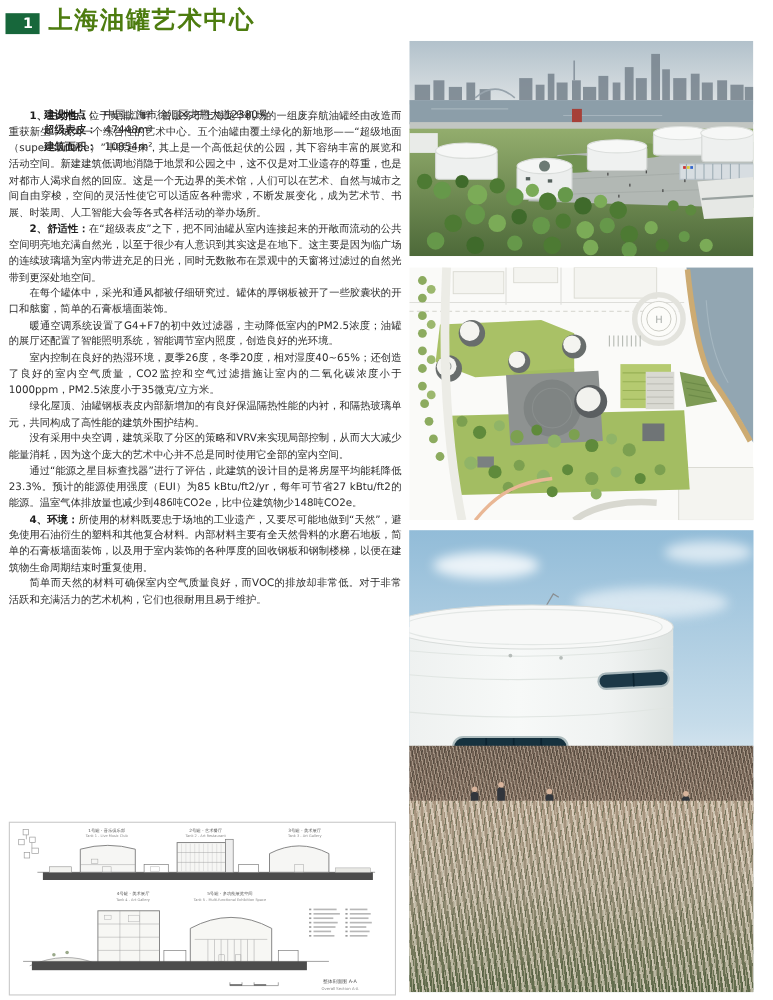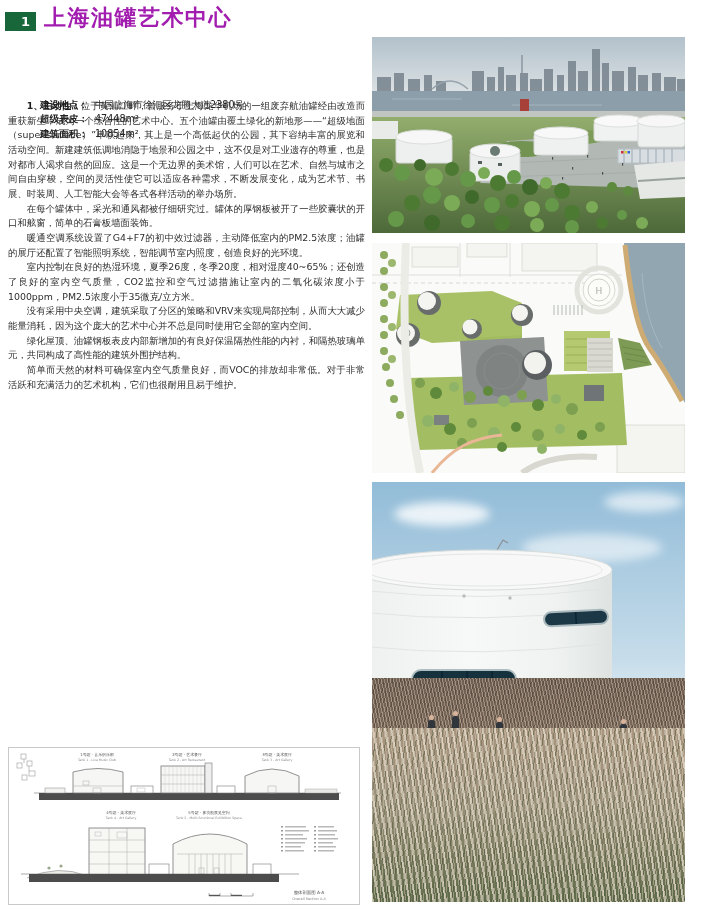--- a/index.html
+++ b/index.html
@@ -3,21 +3,21 @@
 <meta charset="utf-8">
 <style>
   html,body{margin:0;padding:0;background:#fff;}
   .page{position:relative;width:703px;height:909px;background:#fff;overflow:hidden;
         font-family:"DejaVu Sans","Liberation Sans",sans-serif;color:#2e2e2e;}
   
   .hdr-num{position:absolute;left:5px;top:12px;width:31px;height:19px;background:#17673b;
            color:#fff;font-size:13px;line-height:19px;text-align:right;padding-right:6px;
            box-sizing:border-box;font-weight:bold;}
   .page-title{position:absolute;left:44px;top:3px;margin:0;font-size:22px;font-weight:bold;
-              color:#a21caf;letter-spacing:1.5px;}
+              color:#4d7c0f;letter-spacing:1.5px;}
   
   .info{position:absolute;left:40px;top:54px;font-size:9.6px;line-height:14.4px;margin-top:44px;}
   .info-label{font-weight:bold;color:#222;margin-right:7px;}
   .info-value{color:#222;}
   
   .article{position:absolute;left:8px;top:99px;width:357px;font-size:9.4px;line-height:14.67px;
            text-align:justify;color:#2d2d2d;}
   .article p{margin:0;text-indent:2em;}
   .article b{font-weight:bold;color:#1d1d1d;}
   
@@ -68,25 +68,28 @@
   <h1 class="page-title">上海油罐艺术中心</h1>
 
   <div class="info">
     <div><span class="info-label">建设地点：</span><span class="info-value">中国上海市徐汇区龙腾大道2380号</span></div>
     <div><span class="info-label">超级表皮：</span><span class="info-value">47448m²</span></div>
     <div><span class="info-label">建筑面积：</span><span class="info-value">10854m²</span></div>
   </div>
 
   <div class="article">
     <p><b>1、主动性：</b><span>位于黄浦江畔，曾服务于上海龙华机场的一组废弃航油罐经由改造而重获新生，成为一个综合性的艺术中心。五个油罐由覆土绿化的新地形——“超级地面（super-surface）”串联起来，其上是一个高低起伏的公园，其下容纳丰富的展览和活动空间。新建建筑低调地消隐于地景和公园之中，这不仅是对工业遗存的尊重，也是对都市人渴求自然的回应。这是一个无边界的美术馆，人们可以在艺术、自然与城市之间自由穿梭，空间的灵活性使它可以适应各种需求，不断发展变化，成为艺术节、书展、时装周、人工智能大会等各式各样活动的举办场所。</span></p>
+    <p><b>2、舒适性：</b><span>在“超级表皮”之下，把不同油罐从室内连接起来的开敞而流动的公共空间明亮地充满自然光，以至于很少有人意识到其实这是在地下。这主要是因为临广场的连续玻璃墙为室内带进充足的日光，同时无数散布在景观中的天窗将过滤过的自然光带到更深处地空间。</span></p>
     <p><b></b><span>在每个罐体中，采光和通风都被仔细研究过。罐体的厚钢板被开了一些胶囊状的开口和舷窗，简单的石膏板墙面装饰。</span></p>
     <p><b></b><span>暖通空调系统设置了G4+F7的初中效过滤器，主动降低室内的PM2.5浓度；油罐的展厅还配置了智能照明系统，智能调节室内照度，创造良好的光环境。</span></p>
     <p><b></b><span>室内控制在良好的热湿环境，夏季26度，冬季20度，相对湿度40~65%；还创造了良好的室内空气质量，CO2监控和空气过滤措施让室内的二氧化碳浓度小于1000ppm，PM2.5浓度小于35微克/立方米。</span></p>
+    <p><b></b><span>绿化屋顶、油罐钢板表皮内部新增加的有良好保温隔热性能的内衬，和隔热玻璃单元，共同构成了高性能的建筑外围护结构。</span></p>
     <p><b></b><span>没有采用中央空调，建筑采取了分区的策略和VRV来实现局部控制，从而大大减少能量消耗，因为这个庞大的艺术中心并不总是同时使用它全部的室内空间。</span></p>
-    <p><b></b><span>绿化屋顶、油罐钢板表皮内部新增加的有良好保温隔热性能的内衬，和隔热玻璃单元，共同构成了高性能的建筑外围护结构。</span></p>
+    <p><b></b><span>通过“能源之星目标查找器”进行了评估，此建筑的设计目的是将房屋平均能耗降低23.3%。预计的能源使用强度（EUI）为85 kBtu/ft2/yr，每年可节省27 kBtu/ft2的能源。温室气体排放量也减少到486吨CO2e，比中位建筑物少148吨CO2e。</span></p>
+    <p><b>4、环境：</b><span>所使用的材料既要忠于场地的工业遗产，又要尽可能地做到“天然”，避免使用石油衍生的塑料和其他复合材料。内部材料主要有全天然骨料的水磨石地板，简单的石膏板墙面装饰，以及用于室内装饰的各种厚度的回收钢板和钢制楼梯，以便在建筑物生命周期结束时重复使用。</span></p>
     <p><b></b><span>简单而天然的材料可确保室内空气质量良好，而VOC的排放却非常低。对于非常活跃和充满活力的艺术机构，它们也很耐用且易于维护。</span></p>
   </div>
 
   <div class="photo photo1">
     <svg width="313" height="196" viewBox="0 0 313 196">
       <defs>
         <linearGradient id="skyg" x1="0" y1="0" x2="0" y2="1">
           <stop offset="0" stop-color="#b2c1cb"></stop>
             <stop offset="1" stop-color="#dde2e4"></stop>
         </linearGradient>

